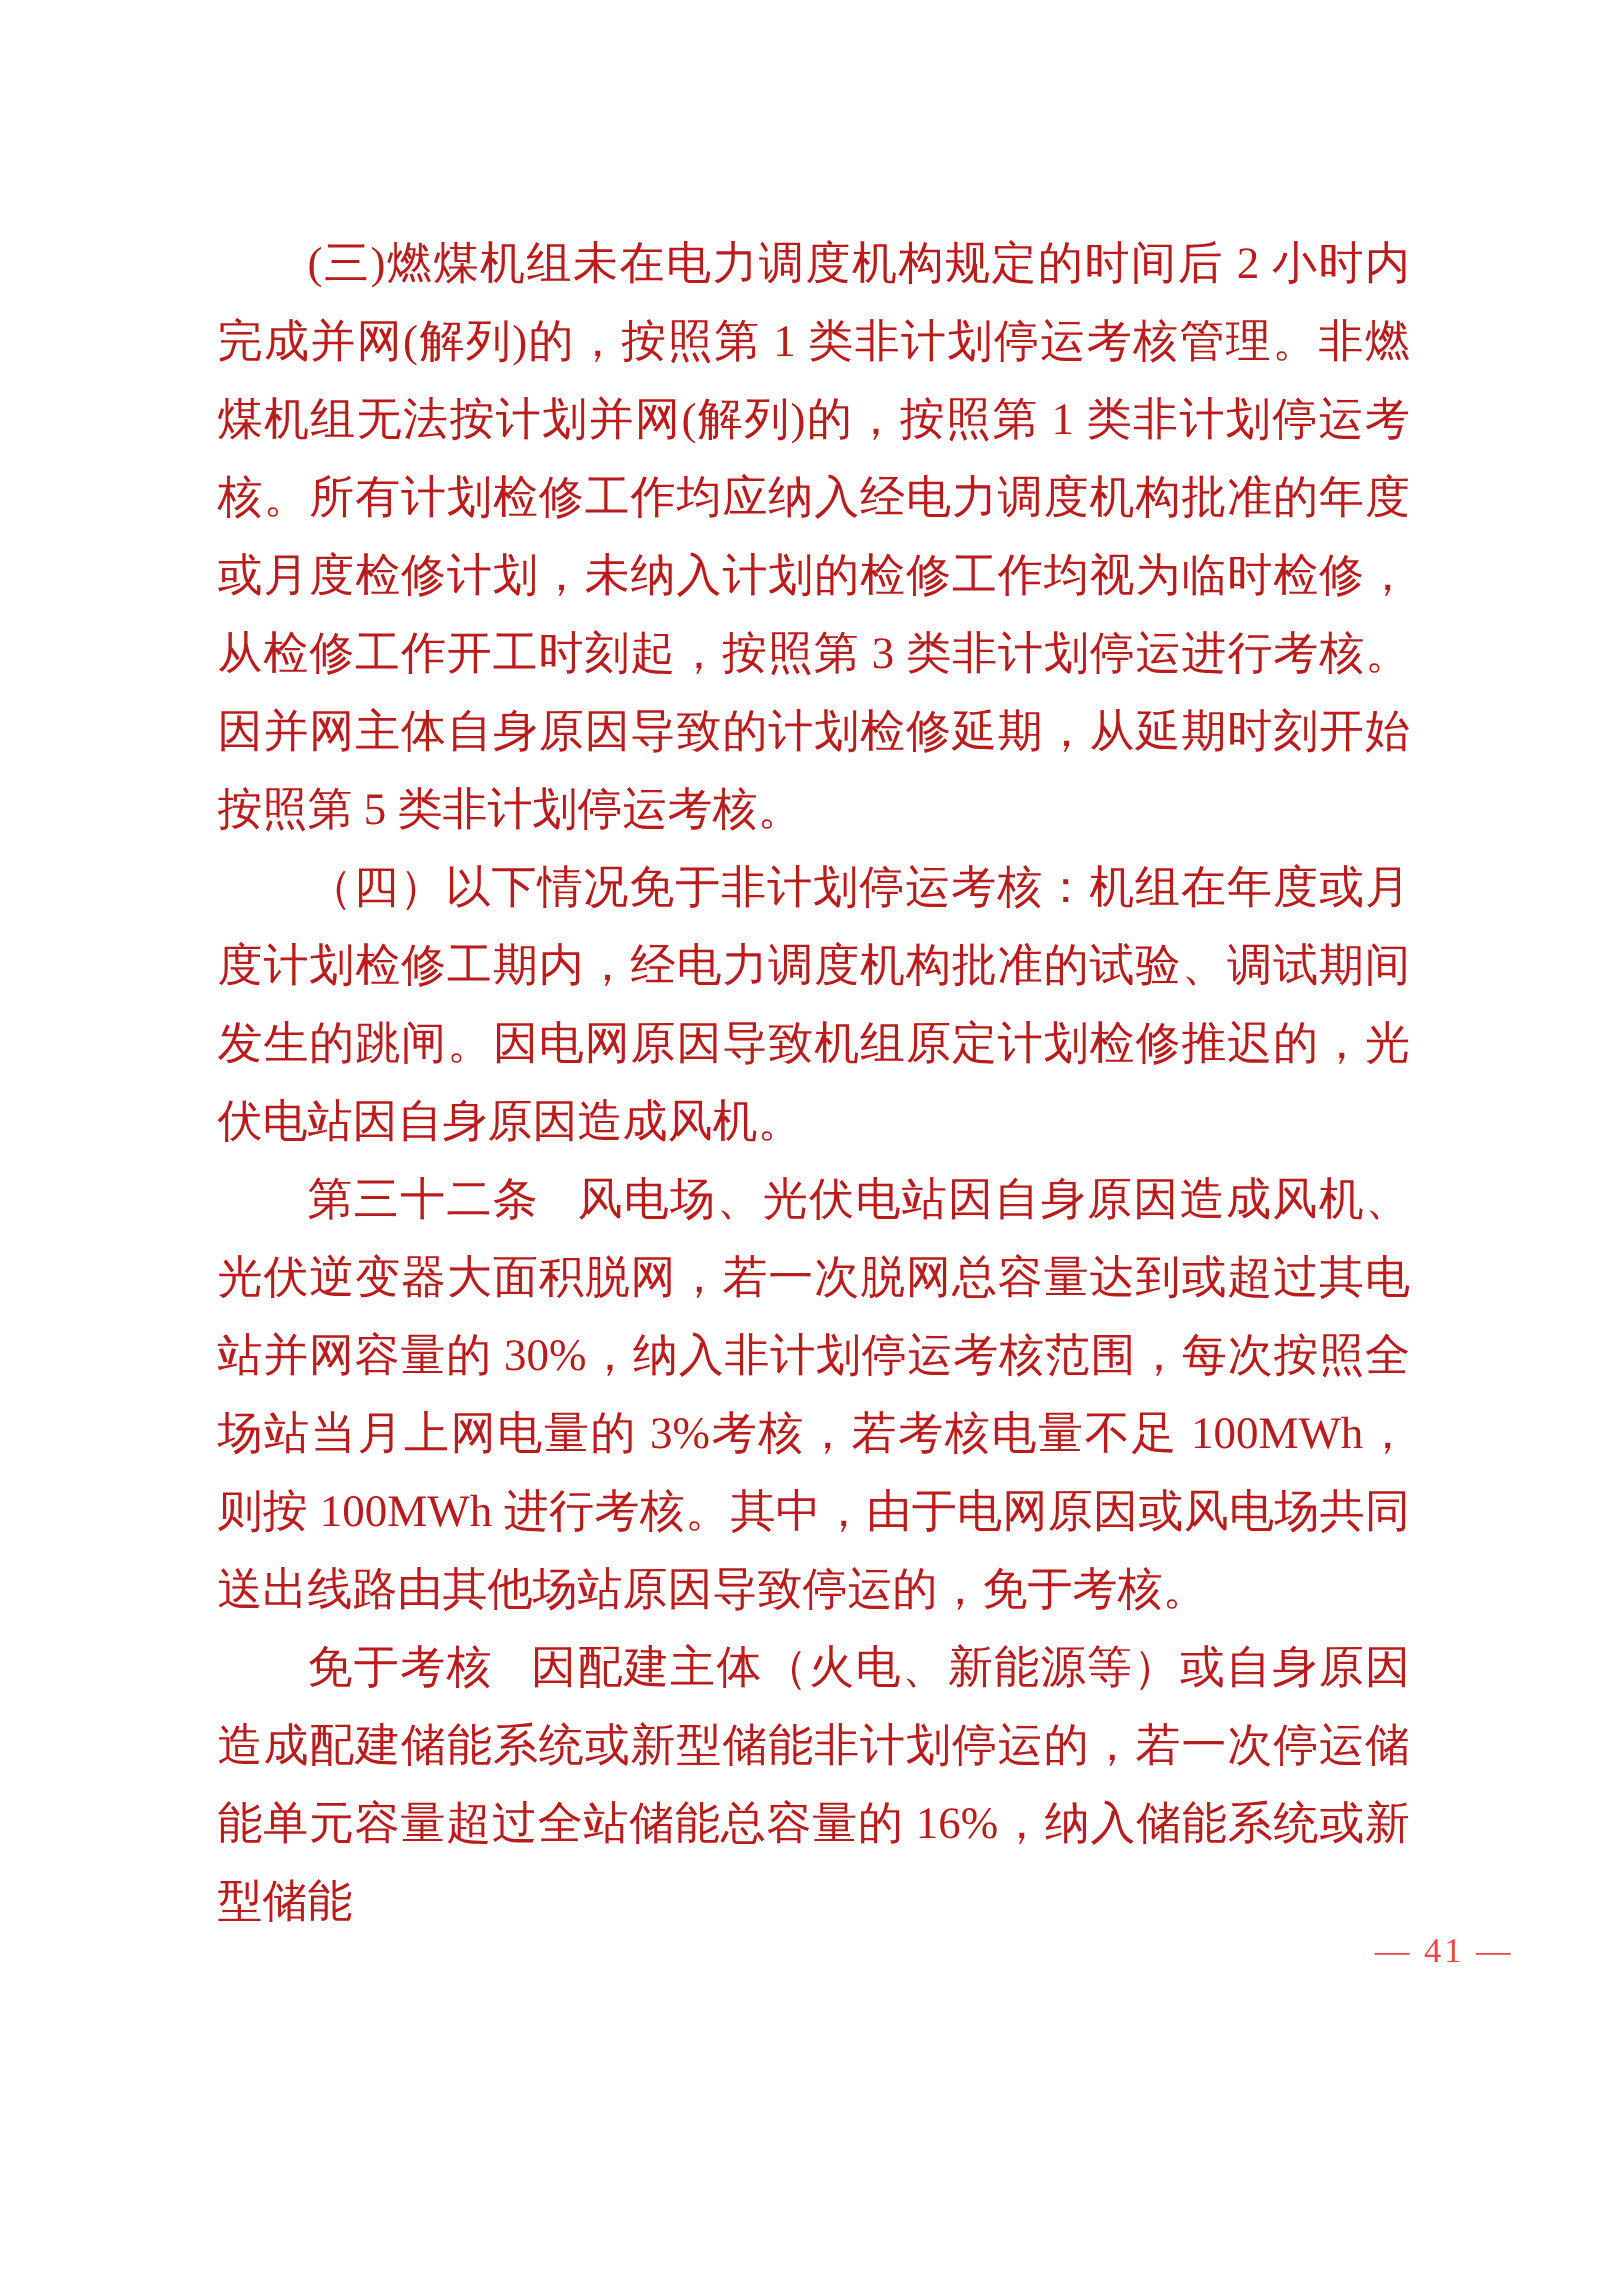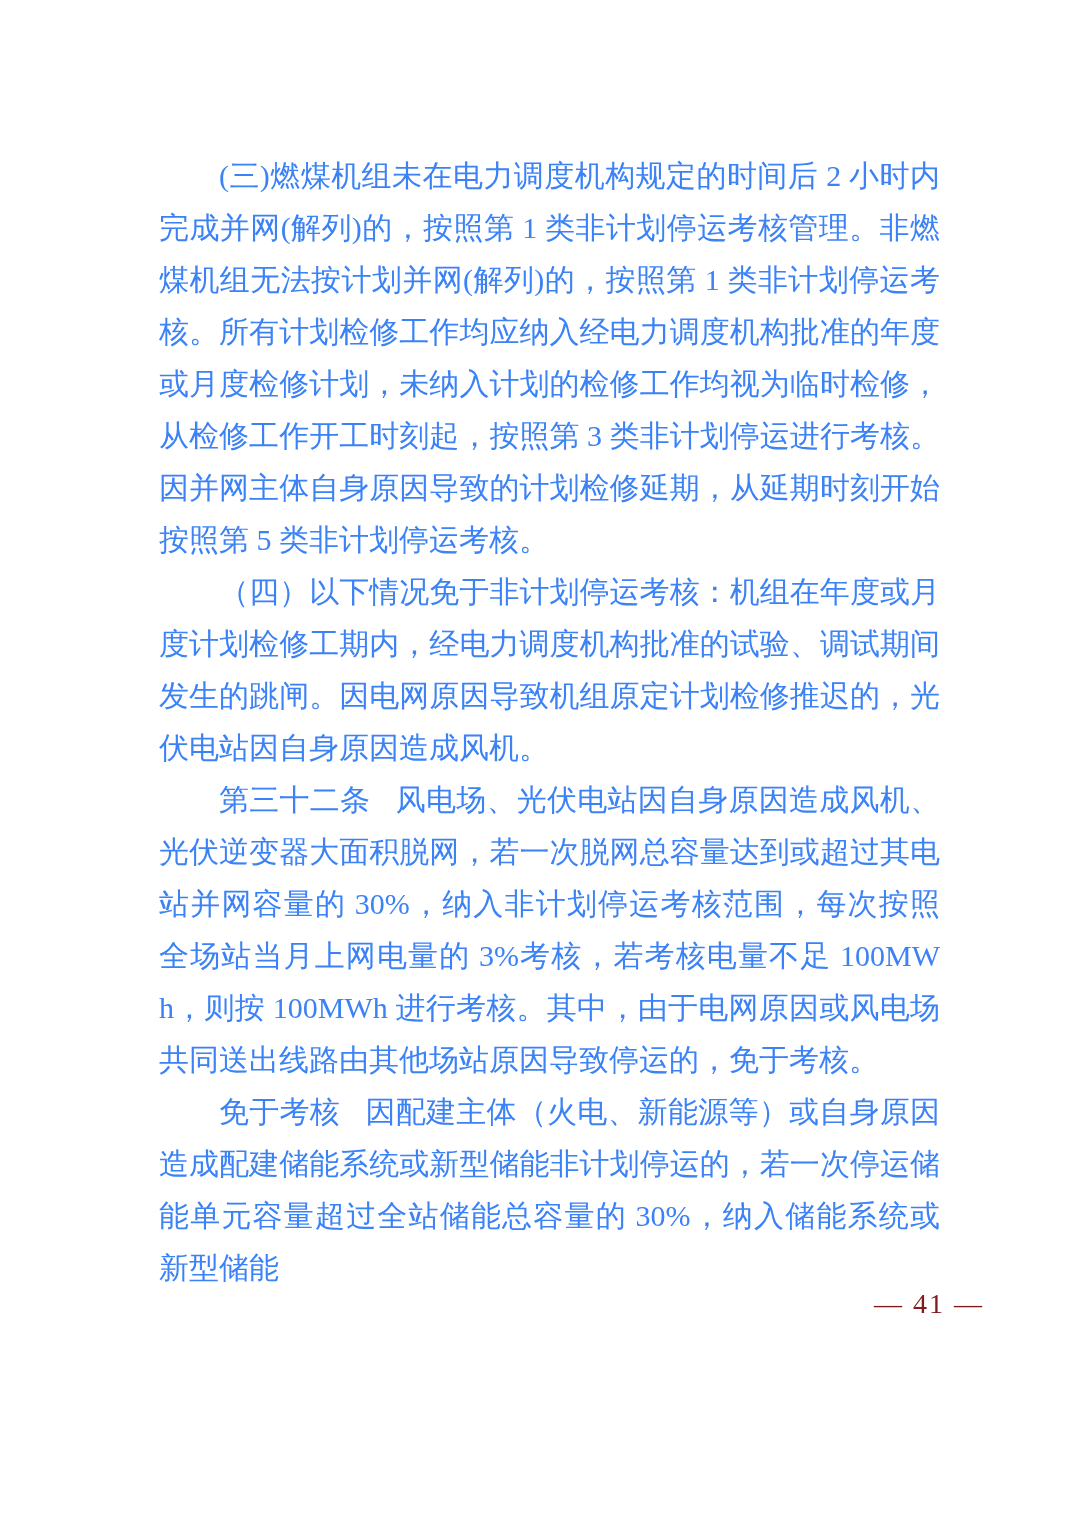--- a/index.html
+++ b/index.html
@@ -14,58 +14,57 @@
     background: #ffffff;
     overflow: hidden;
     box-sizing: border-box;
   }
   .content {
     box-sizing: border-box;
     padding: 150px 140px 0 145px;
     font-family: "Liberation Serif", "DejaVu Serif", serif;
     font-size: 30px;
     line-height: 52px;
-    color: #3b82f6;
+    color: #b91c1c;
     text-align: justify;
     text-justify: inter-character;
-    margin-left: 14px;
   }
   .content p {
     margin: 0;
     padding: 0;
     text-indent: 2em;
     word-break: break-all;
   }
   .term {
     font-weight: normal;
     margin-right: 0.85em;
   }
   .footer {
     box-sizing: border-box;
     width: 100%;
-    padding-right: 96px;
+    padding-right: 71px;
     margin-top: -6px;
     text-align: right;
     font-family: "Liberation Serif", "DejaVu Serif", serif;
-    font-size: 28px;
-    color: #7f1d1d;
+    font-size: 23px;
+    color: #ef4444;
     letter-spacing: 2px;
   }
 </style>
 </head>
 <body>
 
 <div class="page">
   <div class="content">
 
     <p>(三)燃煤机组未在电力调度机构规定的时间后 2 小时内完成并网(解列)的，按照第 1 类非计划停运考核管理。非燃煤机组无法按计划并网(解列)的，按照第 1 类非计划停运考核。所有计划检修工作均应纳入经电力调度机构批准的年度或月度检修计划，未纳入计划的检修工作均视为临时检修，从检修工作开工时刻起，按照第 3 类非计划停运进行考核。因并网主体自身原因导致的计划检修延期，从延期时刻开始按照第 5 类非计划停运考核。</p>
 
     <p>（四）以下情况免于非计划停运考核：机组在年度或月度计划检修工期内，经电力调度机构批准的试验、调试期间发生的跳闸。因电网原因导致机组原定计划检修推迟的，光伏电站因自身原因造成风机。</p>
 
     <p><span class="term">第三十二条</span><span>风电场、光伏电站因自身原因造成风机、光伏逆变器大面积脱网，若一次脱网总容量达到或超过其电站并网容量的 30%，纳入非计划停运考核范围，每次按照全场站当月上网电量的 3%考核，若考核电量不足 100MWh，则按 100MWh 进行考核。其中，由于电网原因或风电场共同送出线路由其他场站原因导致停运的，免于考核。</span></p>
 
 
-    <p><span class="term">免于考核</span><span>因配建主体（火电、新能源等）或自身原因造成配建储能系统或新型储能非计划停运的，若一次停运储能单元容量超过全站储能总容量的 30%，纳入储能系统或新型储能</span></p>
+    <p><span class="term">免于考核</span><span>因配建主体（火电、新能源等）或自身原因造成配建储能系统或新型储能非计划停运的，若一次停运储能单元容量超过全站储能总容量的 16%，纳入储能系统或新型储能</span></p>
 
   </div>
 
   <div class="footer">— 41 —</div>
 </div>
 
 </body></html>

